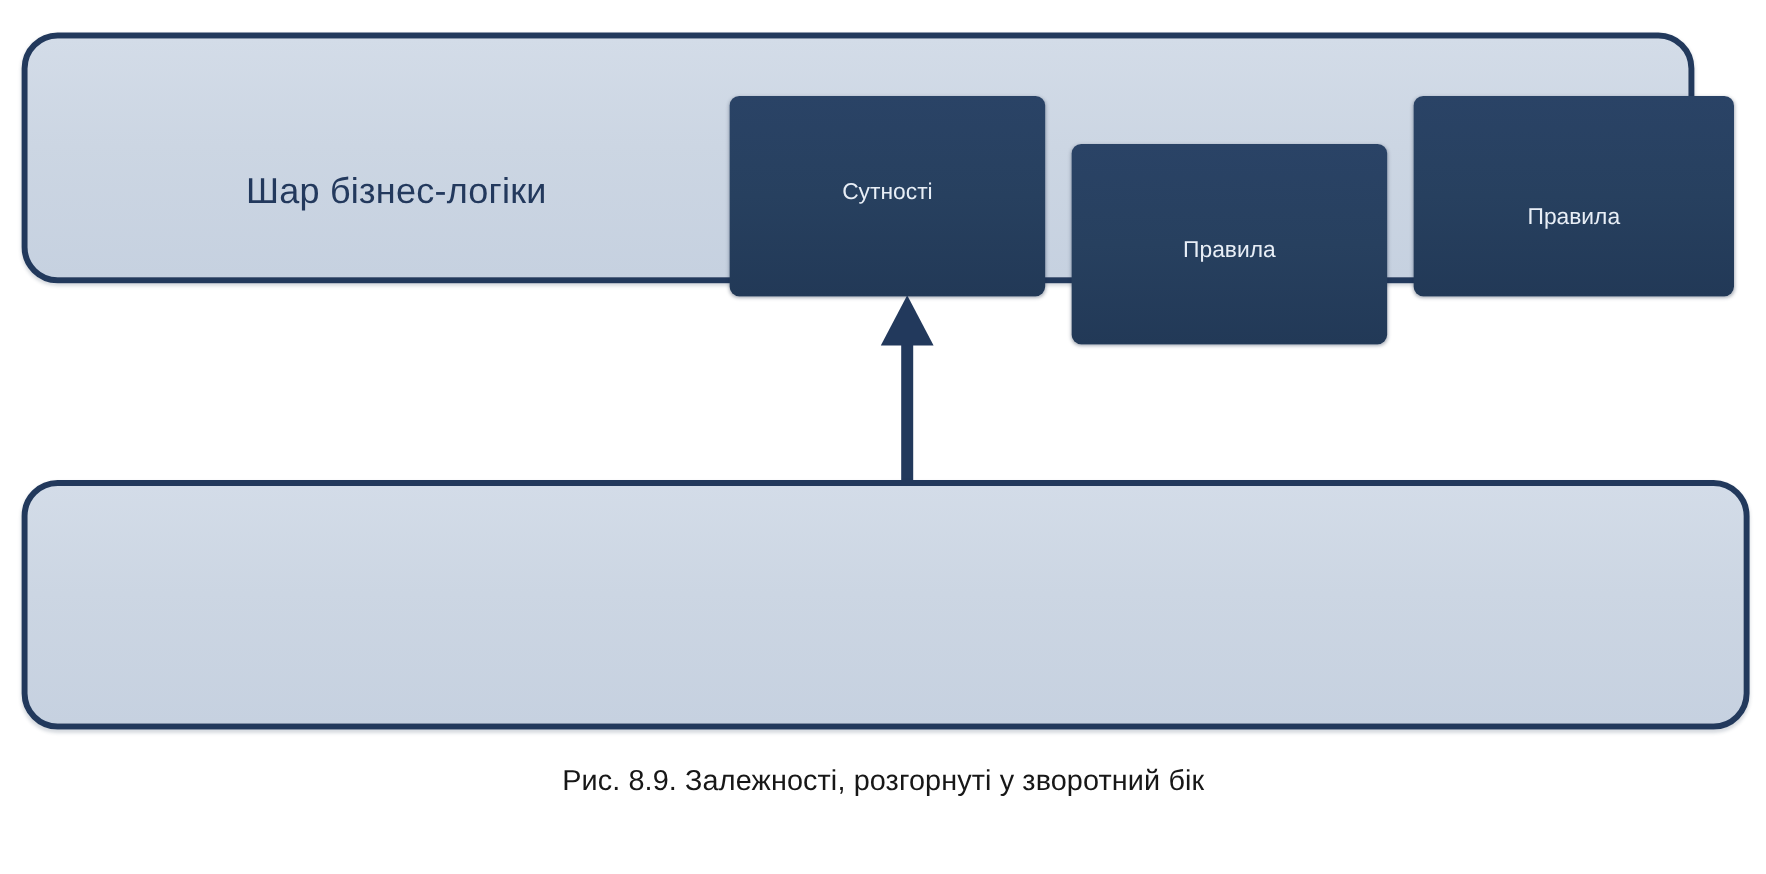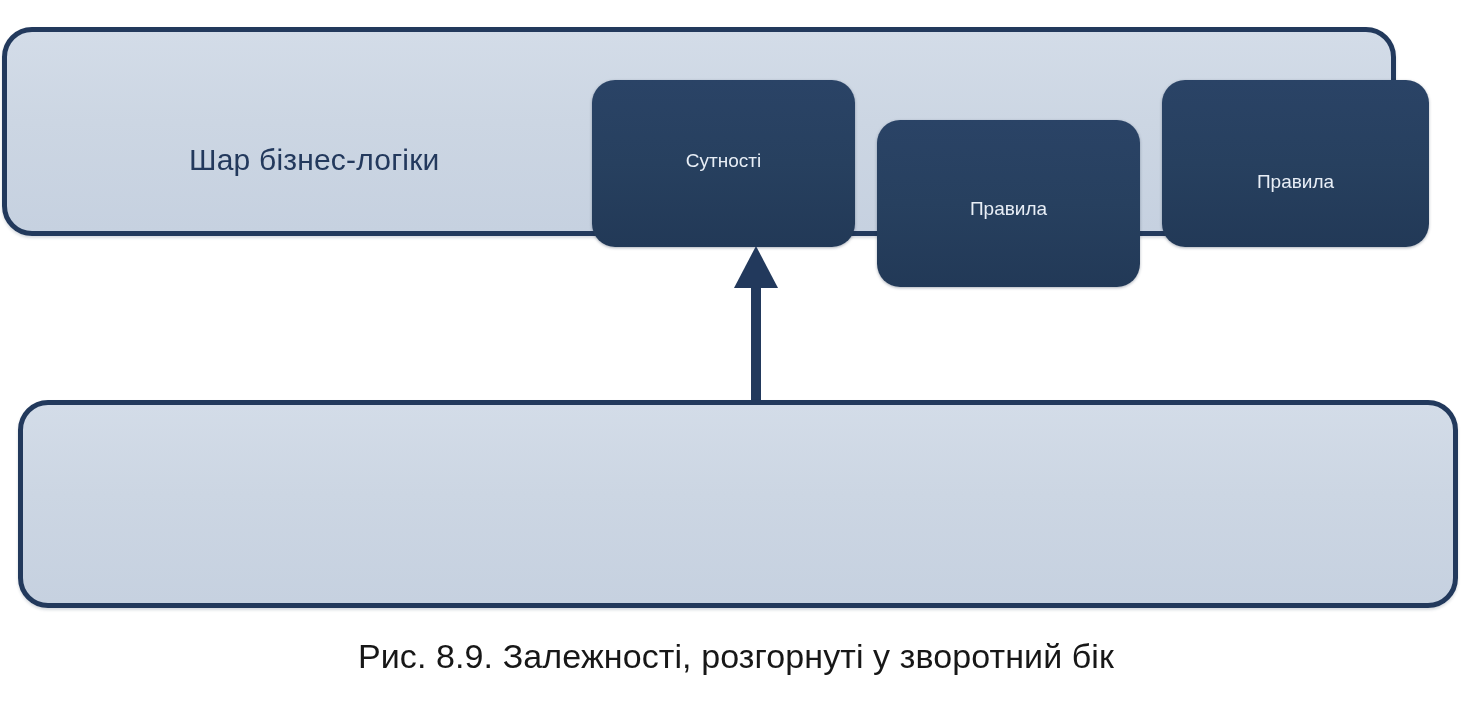--- a/index.html
+++ b/index.html
@@ -26,21 +26,21 @@
     box-sizing: border-box;
     background: linear-gradient(180deg, #d3dce8 0%, #ccd6e3 45%, #c6d1e0 100%);
     border: 5px solid #22395c;
     border-radius: 30px;
     display: flex;
     align-items: center;
     box-shadow: 0 2px 3px rgba(30, 50, 80, 0.18);
   }
 
   #business-layer {
-    left: 2px;
+    left: 18px;
     top: 27px;
     width: 1394px;
     height: 209px;
   }
 
   #infrastructure-layer {
     left: 18px;
     top: 400px;
     width: 1440px;
     height: 208px;
@@ -58,21 +58,21 @@
   #business-layer .layer-title {
     left: 182px;
     top: 111px;
   }
 
   
   .component-box {
     position: absolute;
     box-sizing: border-box;
     background: linear-gradient(180deg, #2a4366 0%, #27405f 50%, #223957 100%);
-    border-radius: 23px;
+    border-radius: 8px;
     display: flex;
     align-items: center;
     justify-content: center;
     text-align: center;
     color: #e8eef6;
     font-size: 19px;
     line-height: 1.42;
     box-shadow: 0 1px 3px rgba(20, 35, 60, 0.35);
   }
   .component-box .box-label {
@@ -100,21 +100,21 @@
   }
 
   
   #figure-caption {
     position: absolute;
     left: 0;
     right: 0;
     top: 637px;
     text-align: center;
     color: #171717;
-    font-size: 34px;
+    font-size: 24px;
     font-weight: 400;
     letter-spacing: 0.1px;
   }
 </style>
 </head>
 <body>
 
 <div id="diagram-root">
 
   <div class="layer-panel" id="business-layer">

